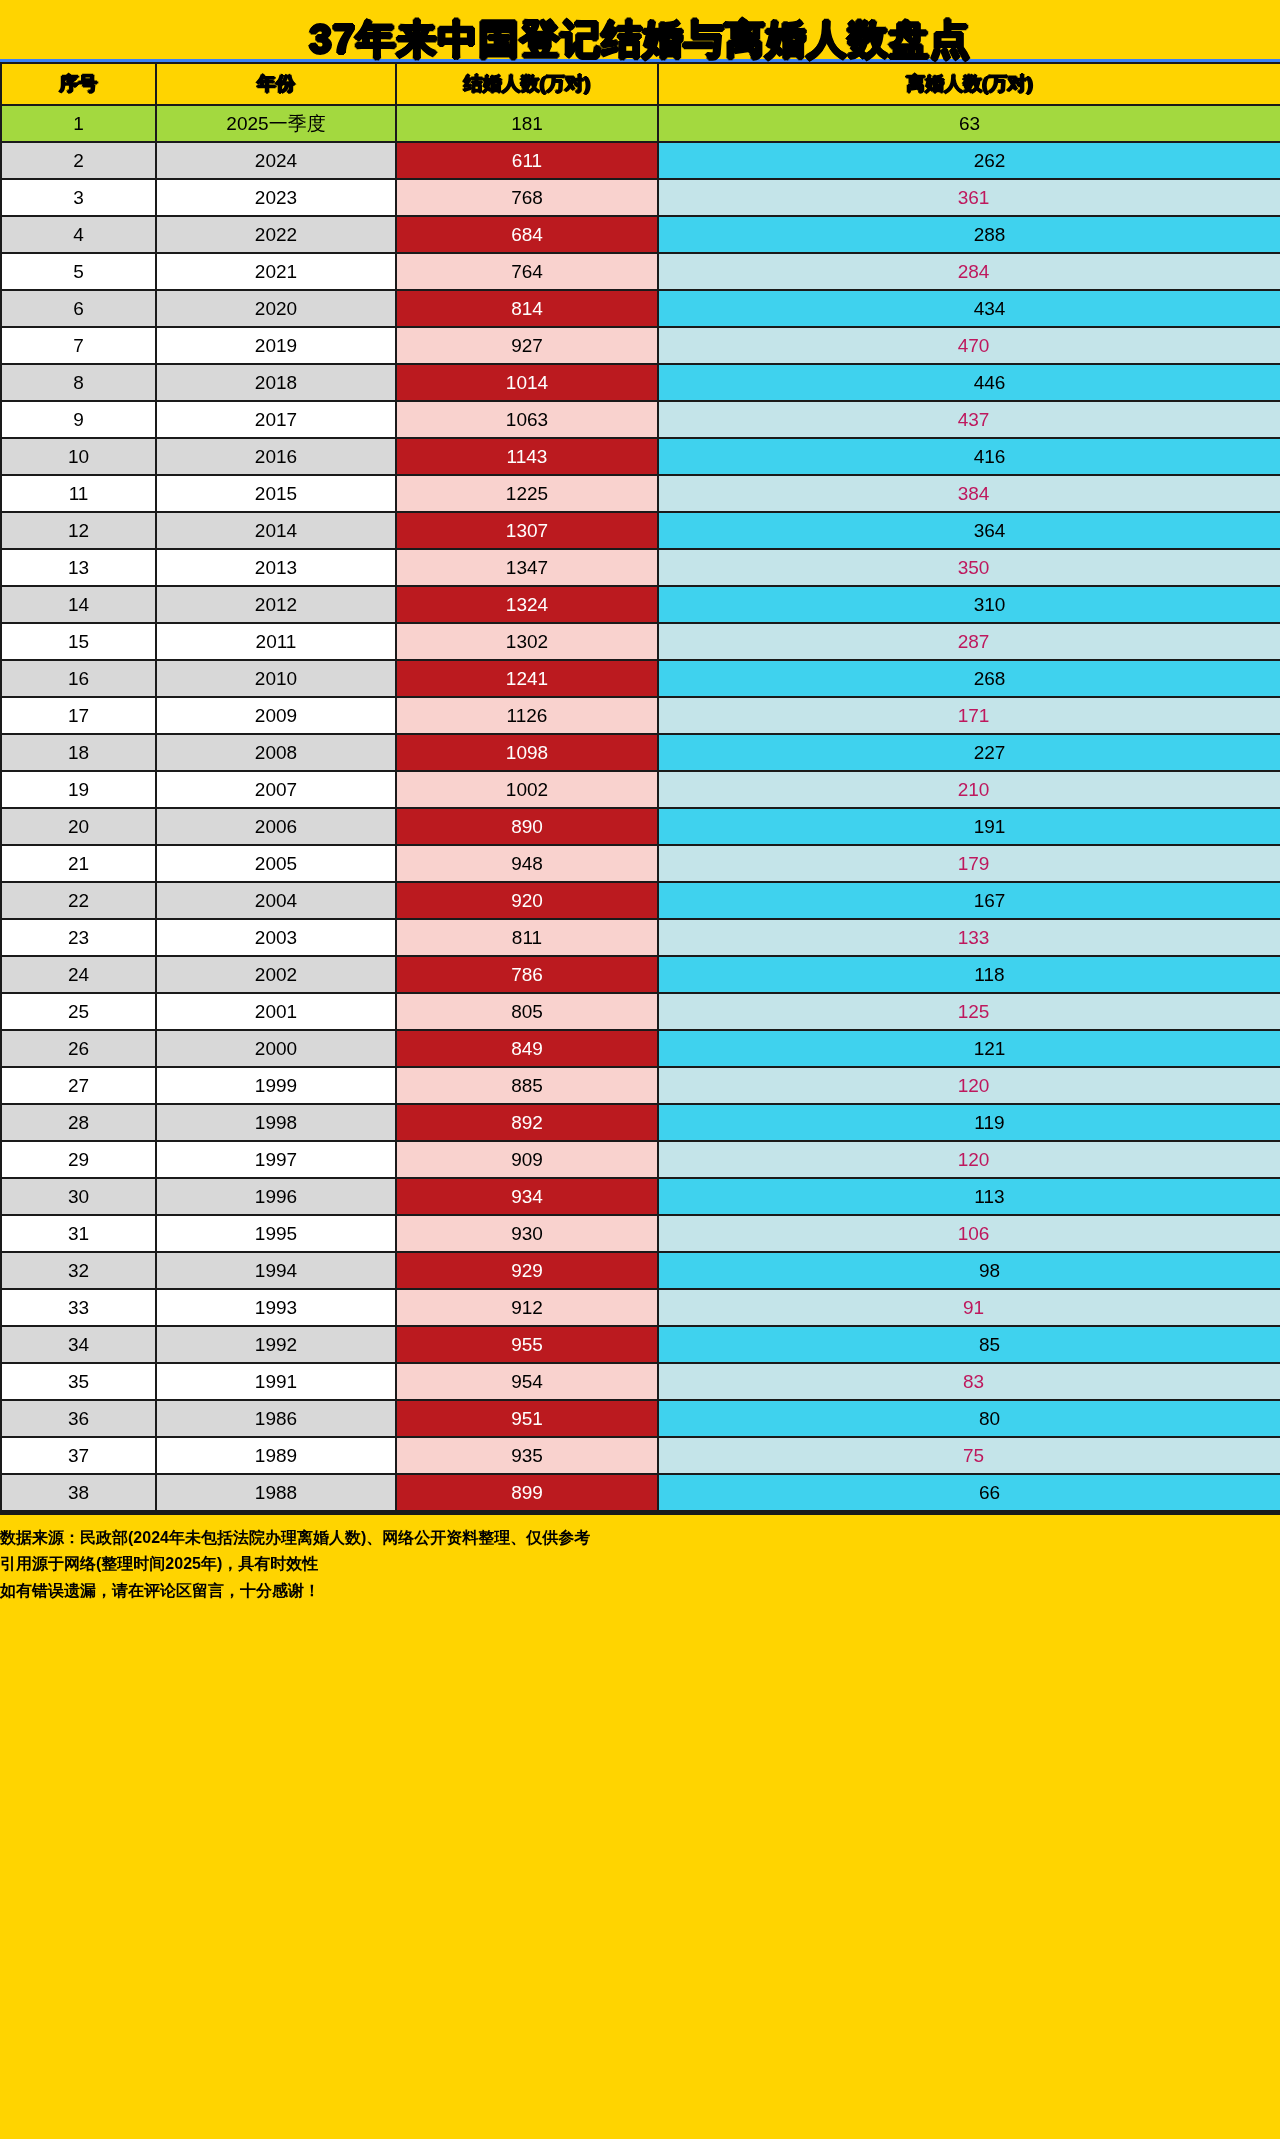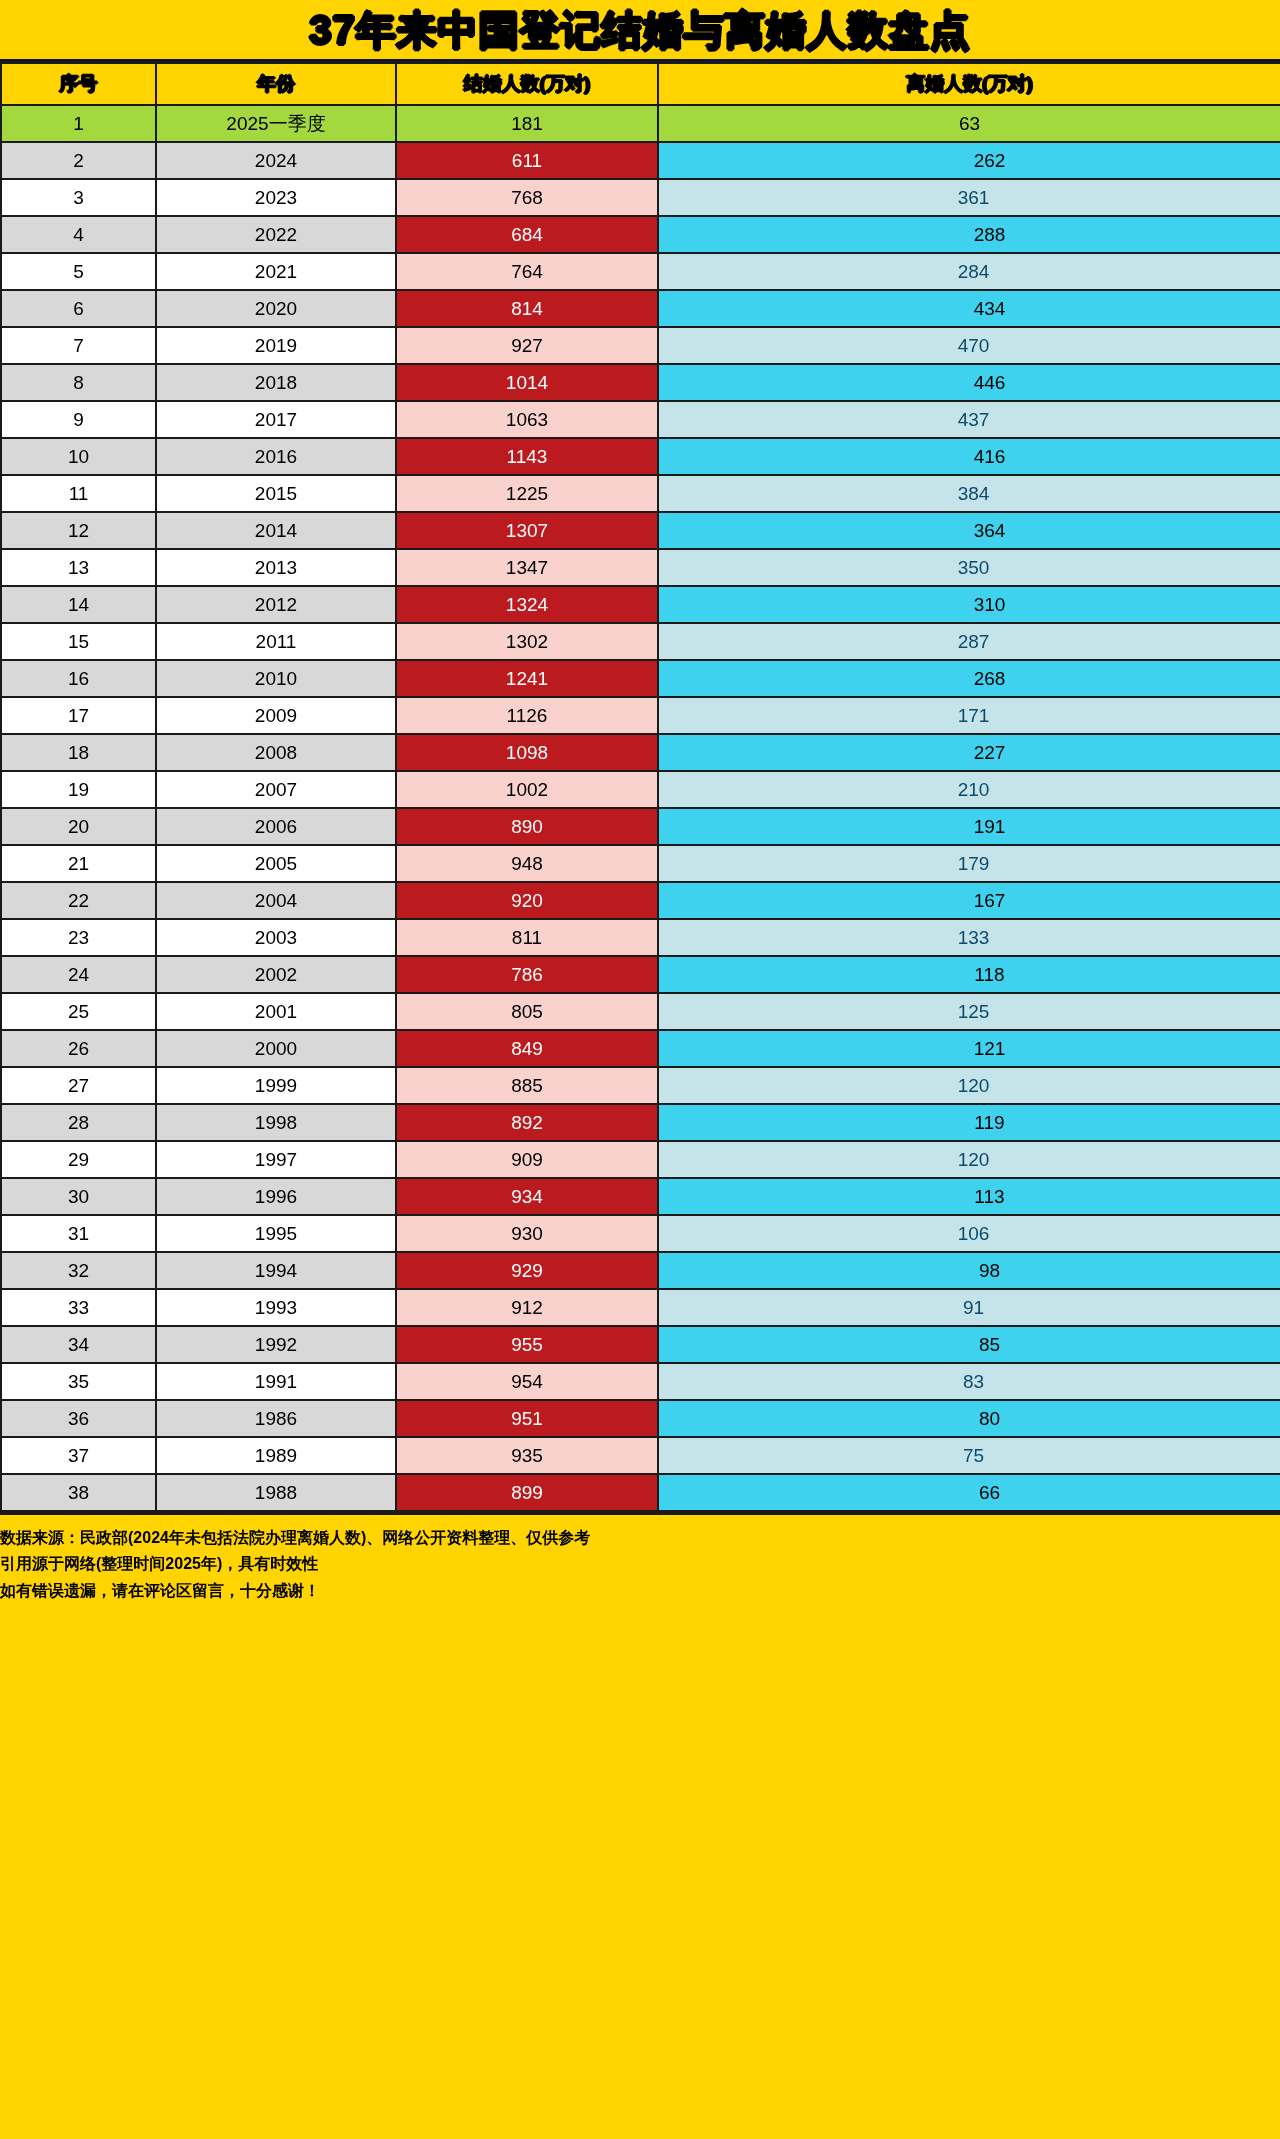--- a/index.html
+++ b/index.html
@@ -14,23 +14,23 @@
     background:#ffd400;
     position:relative;
     overflow:hidden;
   }
 
   
   .title-band {
     height:62px;
     background:#ffd400;
     display:flex;
-    align-items:center;
+    align-items:flex-end;
     justify-content:center;
-    border-bottom:3px solid #0f172a;
+    border-bottom:3px solid #3b82f6;
   }
   .title-text {
     font-size:40px;
     font-weight:bold;
     color:#000000;
     letter-spacing:1px;
     line-height:1;
     text-shadow:
        2px 0 0 #000, -2px 0 0 #000, 0 2px 0 #000, 0 -2px 0 #000,
        1px 1px 0 #000, -1px -1px 0 #000, 1px -1px 0 #000, -1px 1px 0 #000;
@@ -67,21 +67,21 @@
     text-shadow:
        1.2px 0 0 #000, -1.2px 0 0 #000, 0 1.2px 0 #000, 0 -1.2px 0 #000;
   }
 
   
   tr.r-green td { background:#a3d93f; color:#000000; }
 
   
   tr.r-light td.c-num  { background:#ffffff; color:#000000; }
   tr.r-light td.c-mar  { background:#f9d2ce; color:#000000; }
-  tr.r-light td.c-div  { background:#c4e4e9; color:#0c4a6e;padding-left:8px; }
+  tr.r-light td.c-div  { background:#c4e4e9; color:#be185d;padding-left:8px; }
 
   
   tr.r-dark td.c-num   { background:#d8d8d8; color:#000000; }
   tr.r-dark td.c-mar   { background:#bb1a1f; color:#ffffff; }
   tr.r-dark td.c-div   { background:#3fd2ee; color:#000000;padding-left:40px; }
 
   
   .footer {
     background:#ffd400;
     border-top:3px solid #1a1a1a;

